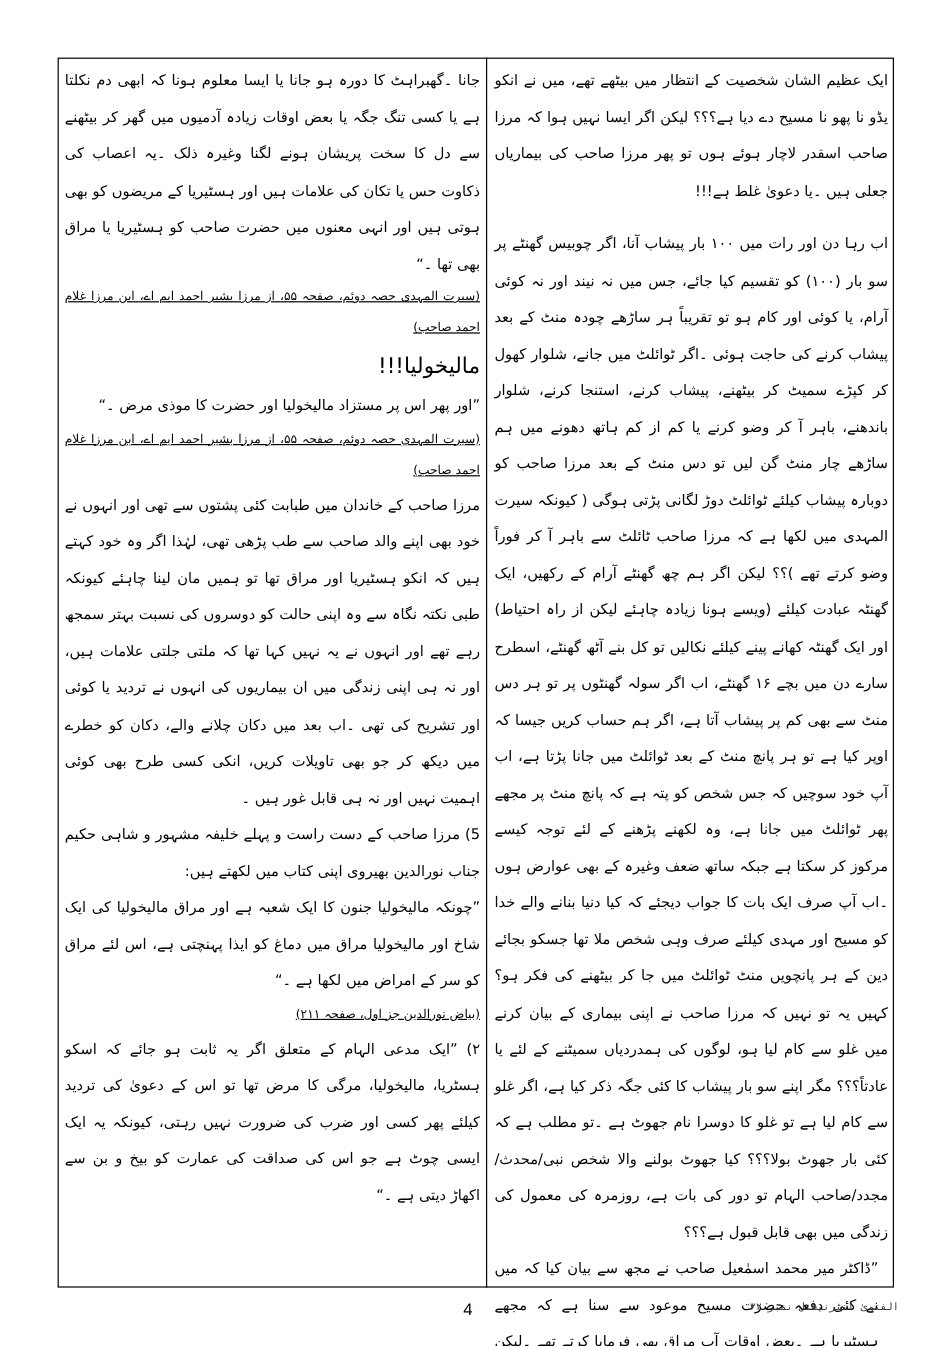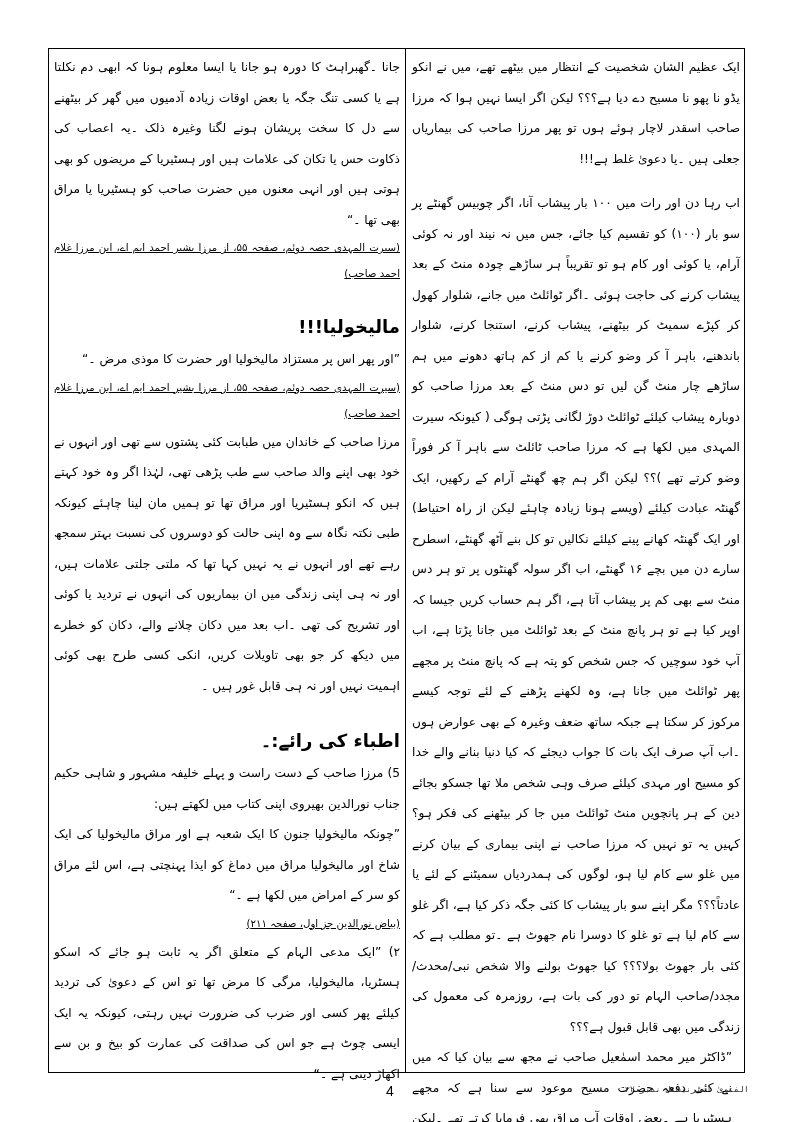--- a/index.html
+++ b/index.html
@@ -8,21 +8,21 @@
   .frame { position: absolute; left: 48px; top: 48px; width: 697px; height: 1025px;
            border: 1.5px solid #000; box-sizing: border-box; }
   .divider { position: absolute; left: 405px; top: 48px; width: 0; height: 1025px;
              border-left: 1.5px solid #000; }
   .col { position: absolute; top: 52px; direction: rtl; text-align: justify;
          font-family: "DejaVu Sans", sans-serif; font-size: 12.2px; line-height: 30.5px; }
   .col-right { left: 412px; width: 328px; }
   .col-left  { left: 54px;  width: 346px; }
   .col p { margin: 0; }
   .col .ref { font-size: 10.2px; line-height: 26px; text-decoration: underline; }
-  .col h2 { margin: 25px 0 2px 0; font-family: "DejaVu Sans", sans-serif; font-weight: bold;
+  .col h2 { margin: 4px 0 2px 0; font-family: "DejaVu Sans", sans-serif; font-weight: normal;
             font-size: 18px; line-height: 30px; text-align: right; }
   .gap { height: 14px; }
   .indent { padding-right: 8px; }
   .page-number { position: absolute; left: 386px; top: 1083px; font-family: "Liberation Sans", sans-serif;
                  font-size: 14px; }
   .footer-label { position: absolute; right: 44px; top: 1084px; direction: rtl;
                   font-family: Liberation Mono, monospace; font-size: 8.5px; color: #333; }
 </style>
 </head>
 <body>
@@ -37,21 +37,20 @@
   <p class="indent">”ڈاکٹر میر محمد اسمٰعیل صاحب نے مجھ سے بیان کیا کہ میں نے کئی دفعہ حضرت مسیح موعود سے سنا ہے کہ مجھے ہسٹیریا ہے ۔بعض اوقات آپ مراق بھی فرمایا کرتے تھے ۔لیکن دراصل بات یہ ہے کہ آپ کو دماغی محنت اور شبانہ روز تصنیف کی مشقت کی وجہ سے بعض ایسی عصبی علامات پیدا ہو جایا کرتی تھیں جو ہسٹیریا کے مریضوں میں بھی عموماً دیکھی جاتی ہیں ۔مثلاً کام کرتے کرتے یکدم ضعف ہو جانا ۔چکروں کا آنا، ہاتھ پاؤں کا سرد ہو</p>
 </div>
 
 <div class="col col-left">
   <p>جانا ۔گھبراہٹ کا دورہ ہو جانا یا ایسا معلوم ہونا کہ ابھی دم نکلتا ہے یا کسی تنگ جگہ یا بعض اوقات زیادہ آدمیوں میں گھر کر بیٹھنے سے دل کا سخت پریشان ہونے لگنا وغیرہ ذلک ۔یہ اعصاب کی ذکاوت حس یا تکان کی علامات ہیں اور ہسٹیریا کے مریضوں کو بھی ہوتی ہیں اور انہی معنوں میں حضرت صاحب کو ہسٹیریا یا مراق بھی تھا ۔“</p>
   <p class="ref">(سیرت المہدی حصہ دوئم، صفحہ ۵۵، از مرزا بشیر احمد ایم اے، ابن مرزا غلام احمد صاحب)</p>
   <h2>مالیخولیا!!!</h2>
   <p>”اور پھر اس پر مستزاد مالیخولیا اور حضرت کا موذی مرض ۔“</p>
   <p class="ref">(سیرت المہدی حصہ دوئم، صفحہ ۵۵، از مرزا بشیر احمد ایم اے، ابن مرزا غلام احمد صاحب)</p>
   <p>مرزا صاحب کے خاندان میں طبابت کئی پشتوں سے تھی اور انہوں نے خود بھی اپنے والد صاحب سے طب پڑھی تھی، لہٰذا اگر وہ خود کہتے ہیں کہ انکو ہسٹیریا اور مراق تھا تو ہمیں مان لینا چاہئے کیونکہ طبی نکتہ نگاہ سے وہ اپنی حالت کو دوسروں کی نسبت بہتر سمجھ رہے تھے اور انہوں نے یہ نہیں کہا تھا کہ ملتی جلتی علامات ہیں، اور نہ ہی اپنی زندگی میں ان بیماریوں کی انہوں نے تردید یا کوئی اور تشریح کی تھی ۔اب بعد میں دکان چلانے والے، دکان کو خطرے میں دیکھ کر جو بھی تاویلات کریں، انکی کسی طرح بھی کوئی اہمیت نہیں اور نہ ہی قابل غور ہیں ۔</p>
-  <h2>اطباء کی رائے:۔</h2>
   <p>5) مرزا صاحب کے دست راست و پہلے خلیفہ مشہور و شاہی حکیم جناب نورالدین بھیروی اپنی کتاب میں لکھتے ہیں:</p>
   <p>”چونکہ مالیخولیا جنون کا ایک شعبہ ہے اور مراق مالیخولیا کی ایک شاخ اور مالیخولیا مراق میں دماغ کو ایذا پہنچتی ہے، اس لئے مراق کو سر کے امراض میں لکھا ہے ۔“</p>
   <p class="ref">(بیاض نورالدین جز اول، صفحہ ۲۱۱)</p>
   <p>۲) ”ایک مدعی الہام کے متعلق اگر یہ ثابت ہو جائے کہ اسکو ہسٹریا، مالیخولیا، مرگی کا مرض تھا تو اس کے دعویٰ کی تردید کیلئے پھر کسی اور ضرب کی ضرورت نہیں رہتی، کیونکہ یہ ایک ایسی چوٹ ہے جو اس کی صداقت کی عمارت کو بیخ و بن سے اکھاڑ دیتی ہے ۔“</p>
 
 </div>
 
 <div class="page-number">4</div>
 <div class="footer-label">الفتویٰ انٹرنیشنل نمبر ۳۲</div>
 

